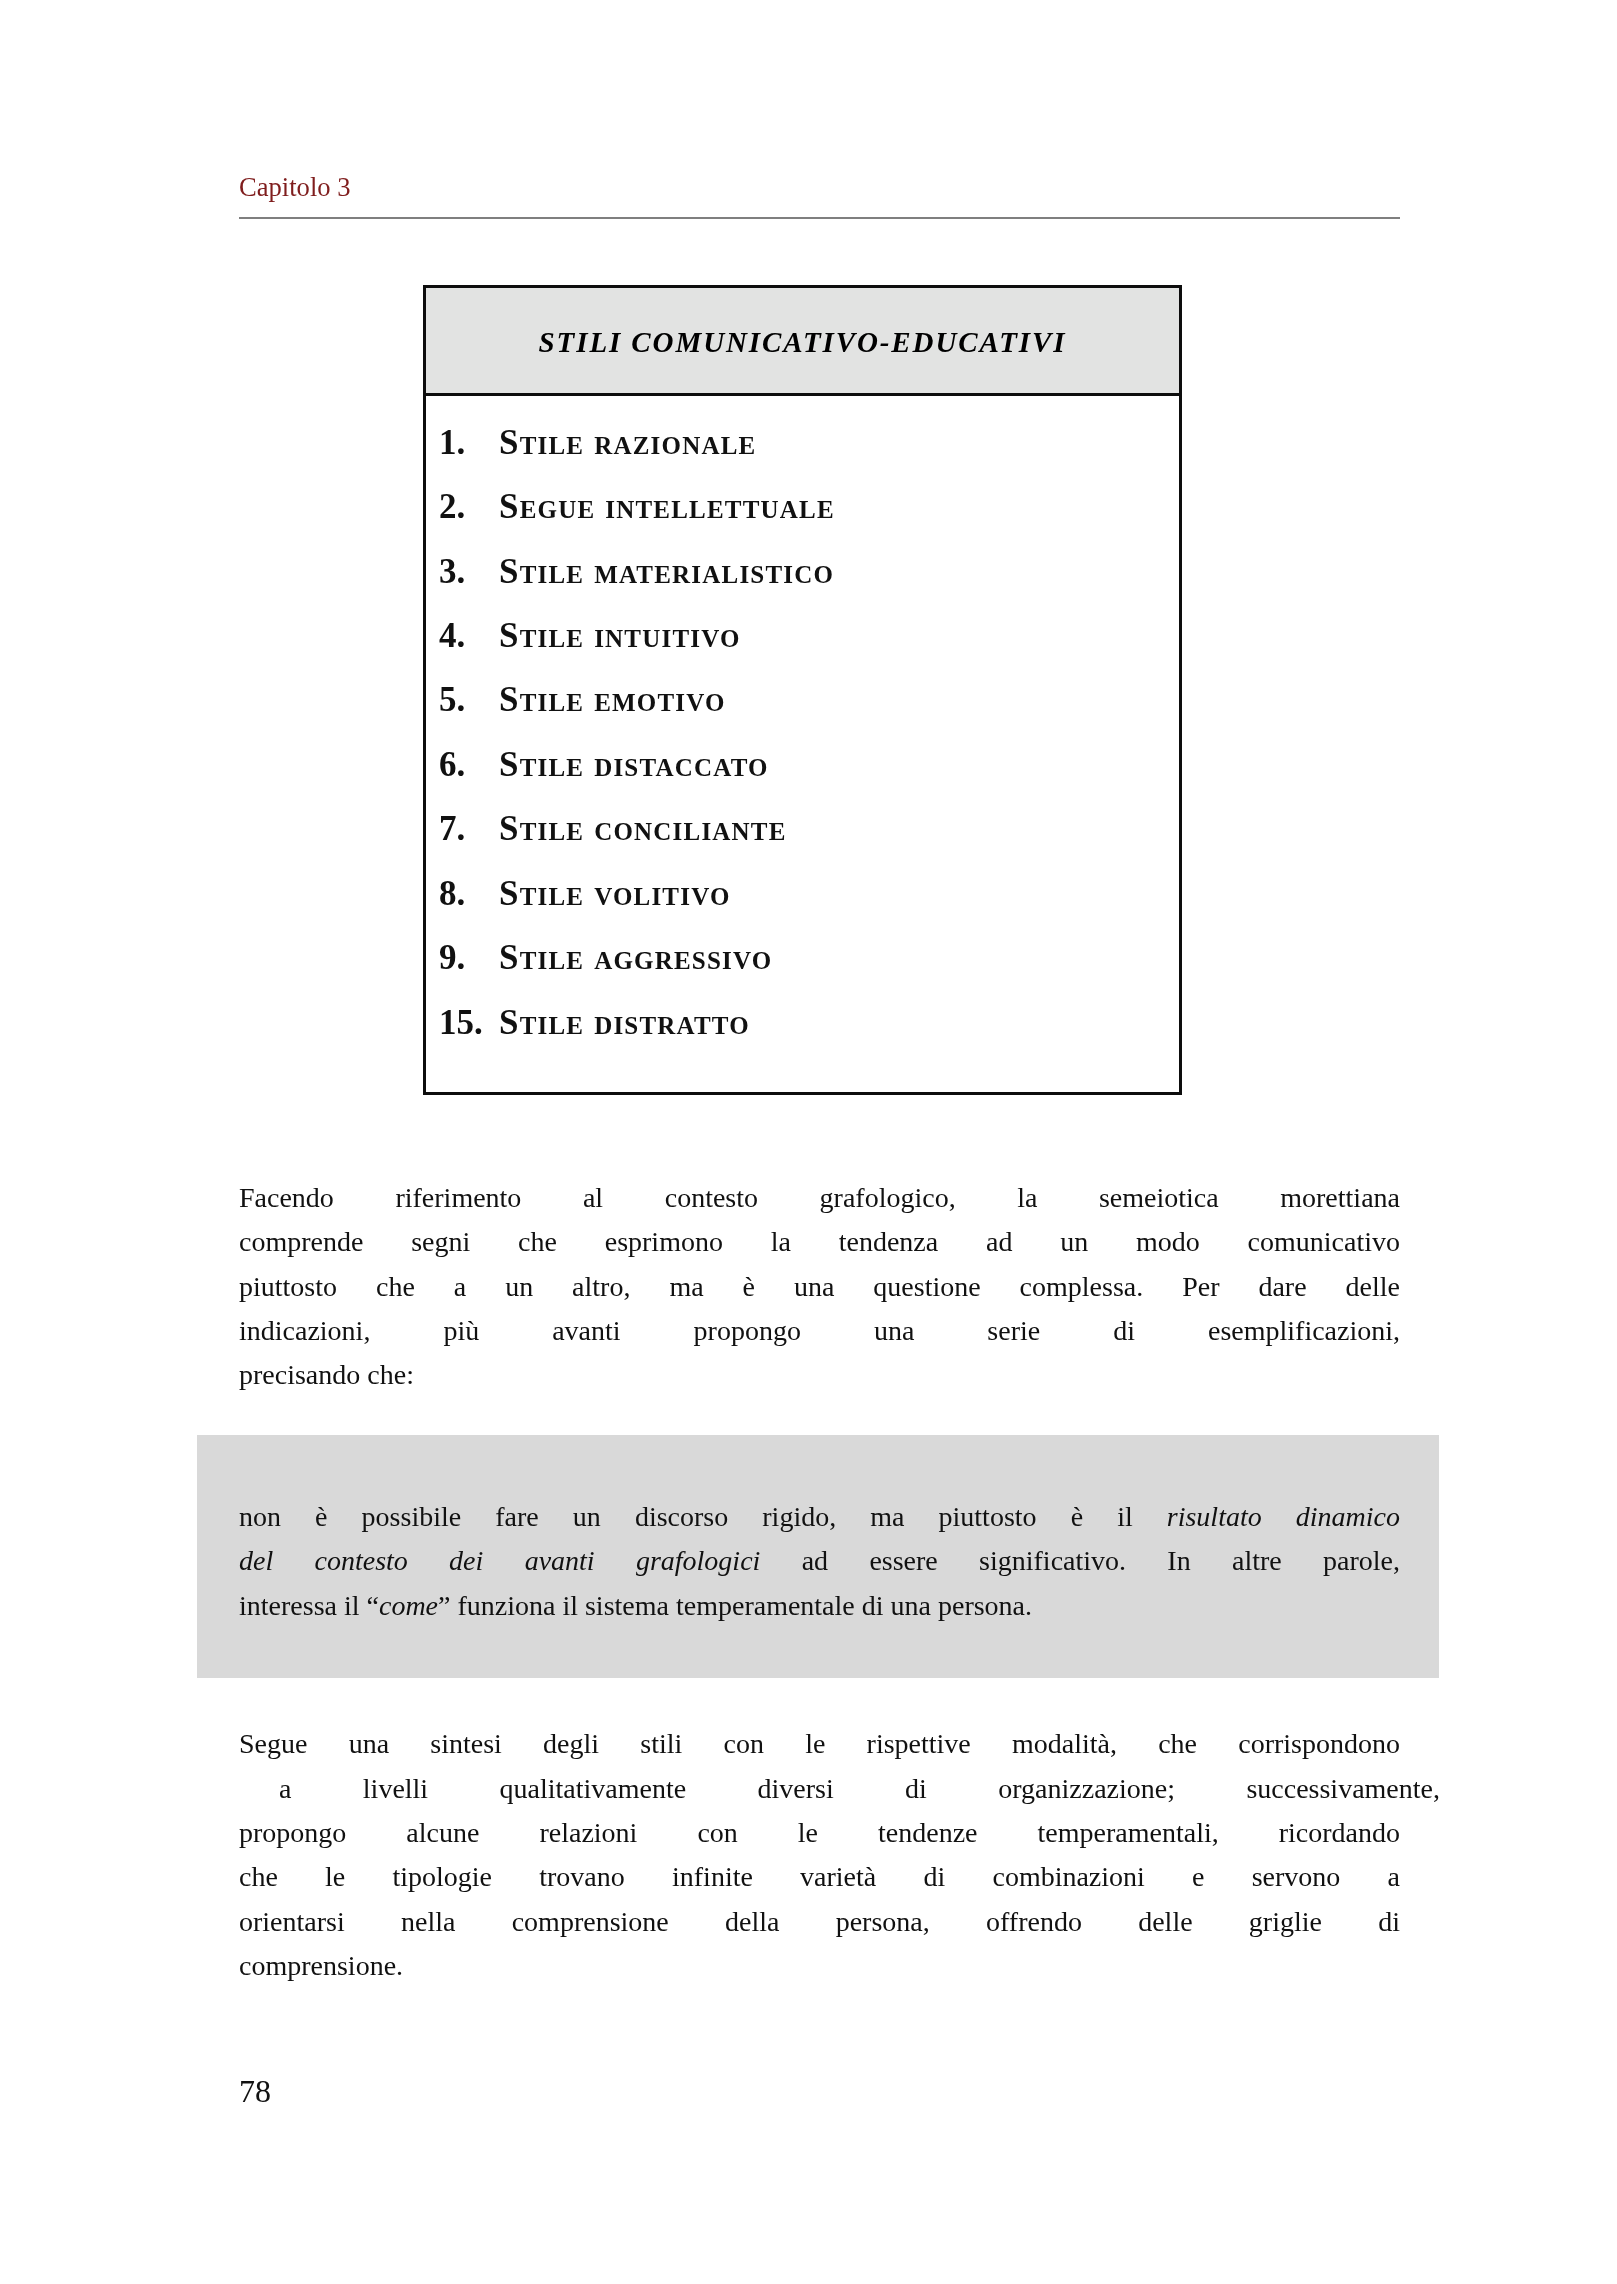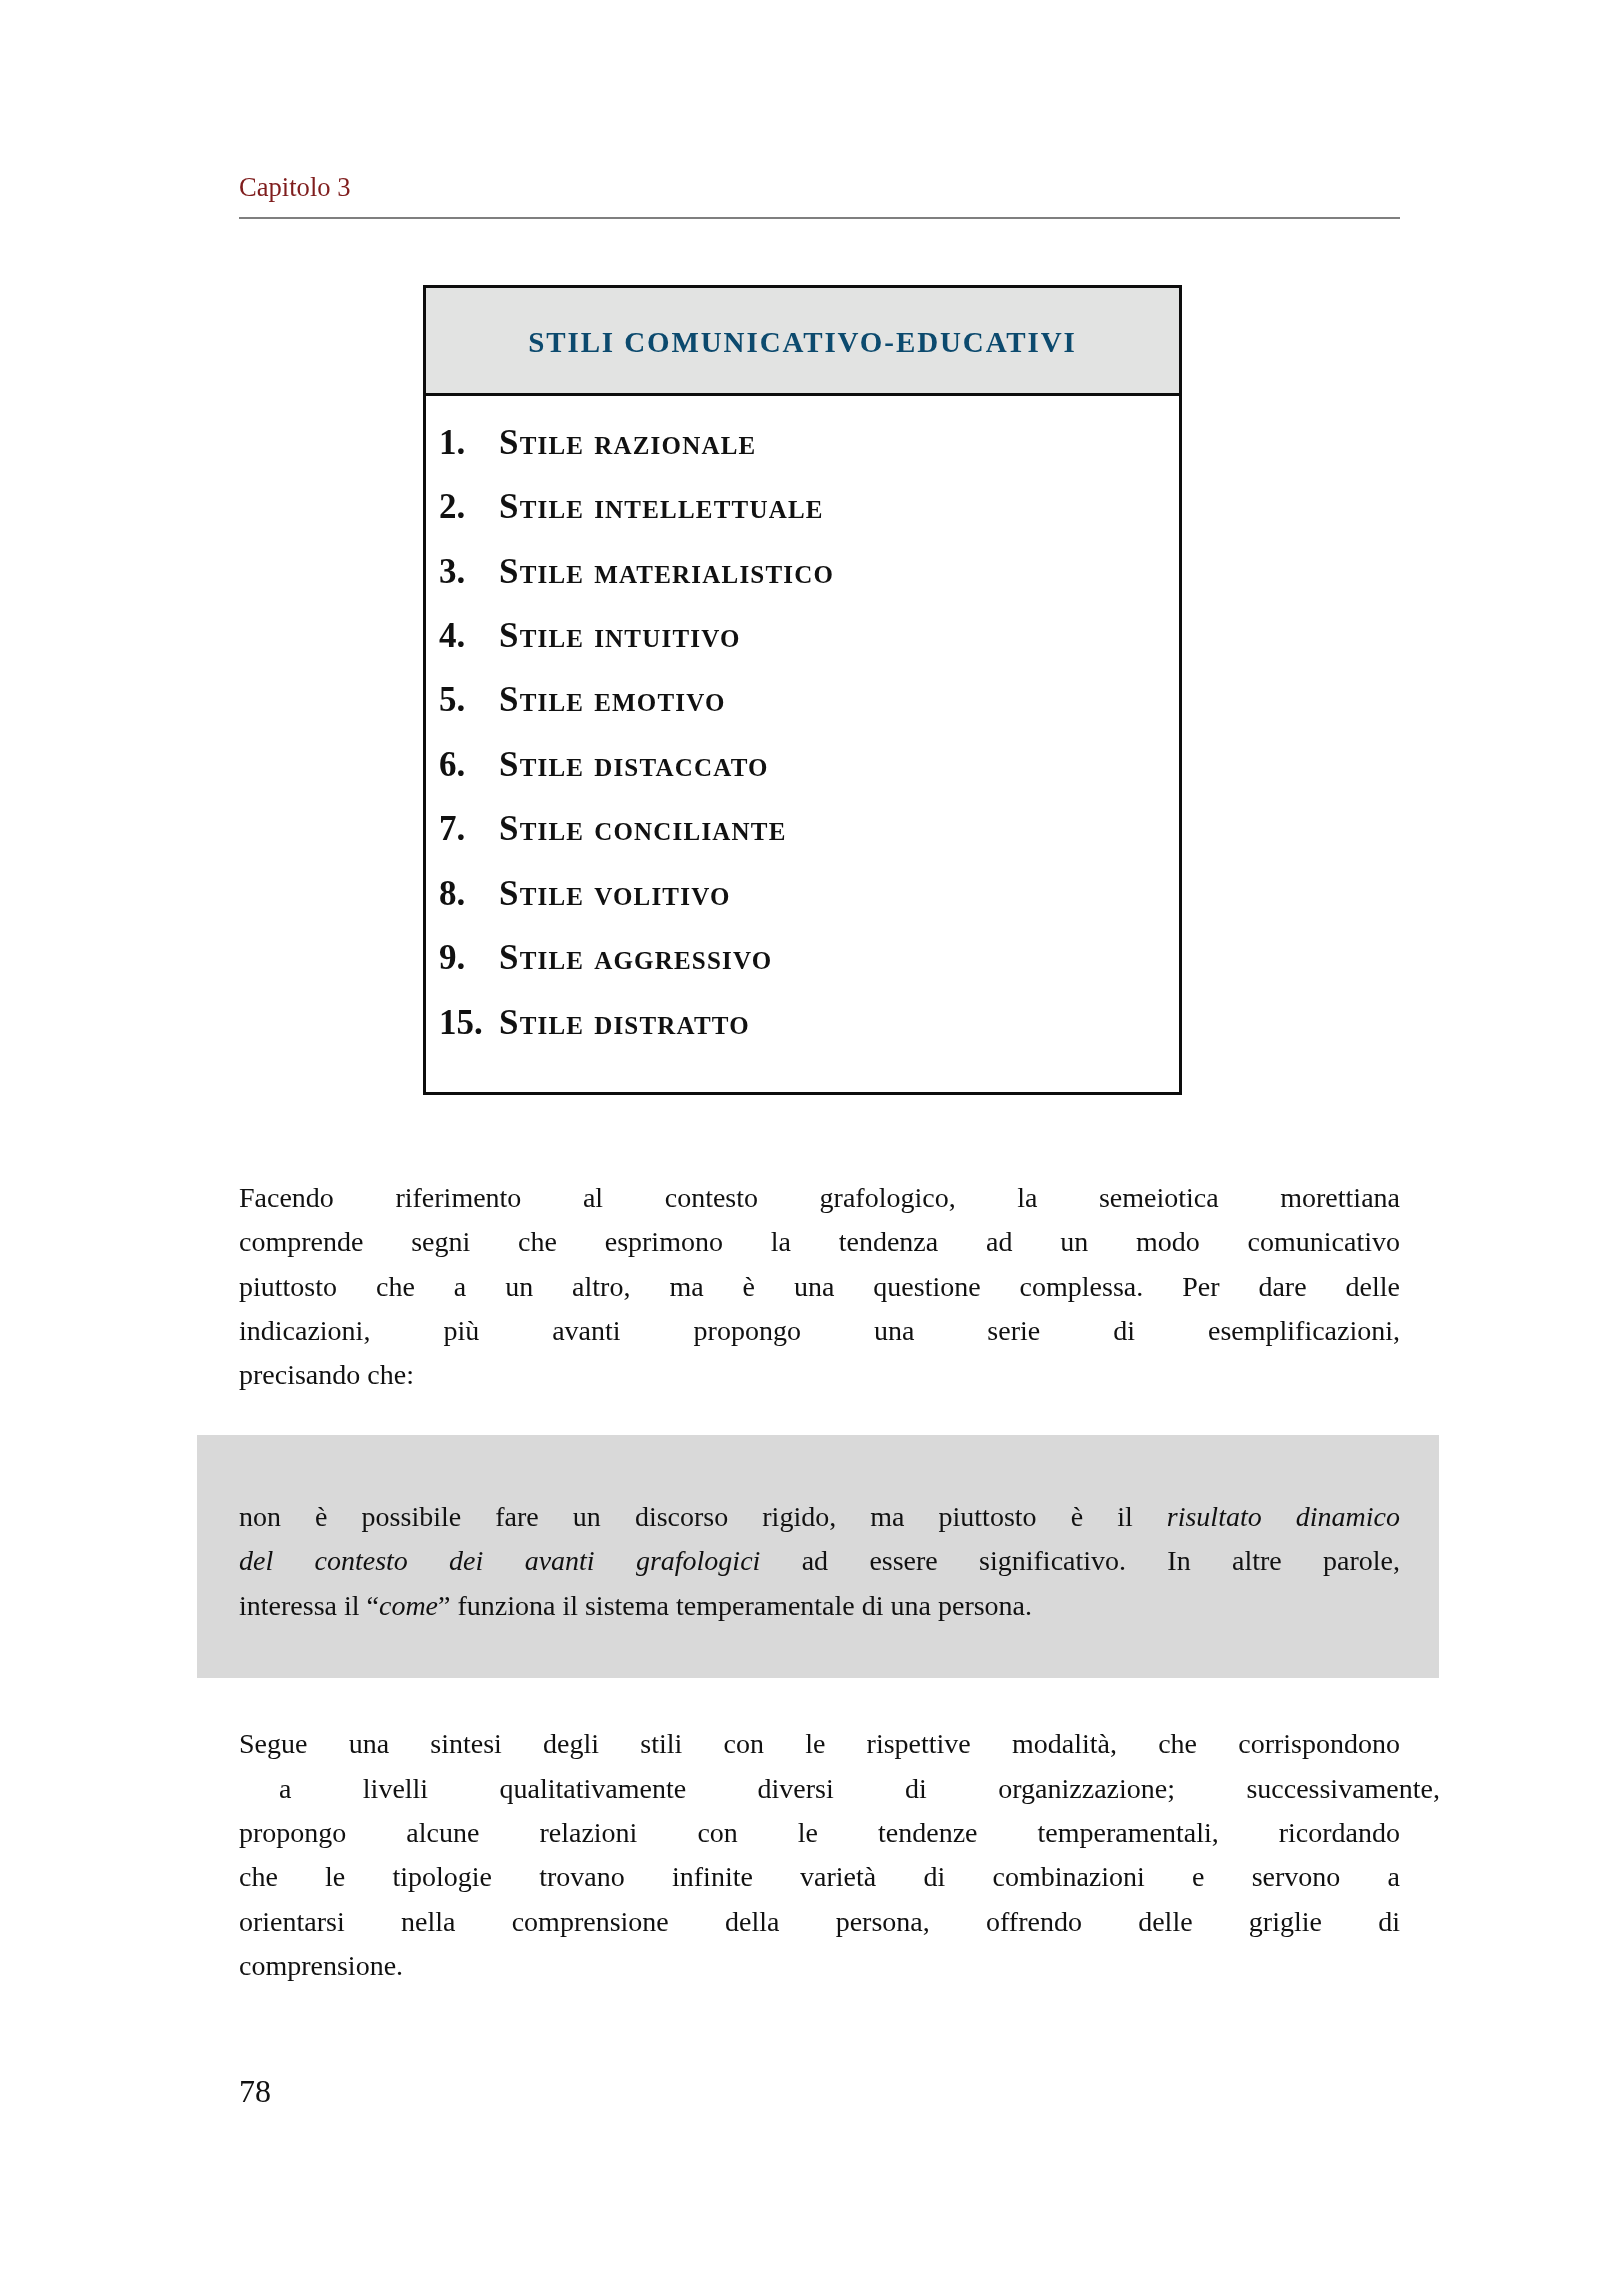--- a/index.html
+++ b/index.html
@@ -4,21 +4,21 @@
 <style>
   html, body { margin:0; padding:0; background:#ffffff; }
   body { width:1618px; height:2284px; position:relative; overflow:hidden;
          font-family:"Liberation Serif","DejaVu Serif",serif; color:#111; }
   .abs { position:absolute; }
   .running-head { left:239px; top:171px; font-size:26.6px; line-height:32px; color:#7f1d1d; white-space:nowrap; }
   .rule { left:239px; top:217px; width:1161px; height:1.6px; background:#7f7f7f; }
   .box { left:423px; top:285px; width:753px; height:804px; border:3.2px solid #0d0d0d; background:#fff; }
   .box-header { position:absolute; left:0; top:0; width:753px; height:105px; background:#e2e3e2; border-bottom:3.2px solid #0d0d0d;
                 display:flex; align-items:center; justify-content:center; }
-  .box-title { font-weight:bold; font-size:29px; letter-spacing:1.9px; text-transform:uppercase; color:#0c4a6e; white-space:nowrap; padding-top:4.8px; }
+  .box-title { font-weight:bold; font-size:29px; letter-spacing:1.9px; text-transform:uppercase; color:#000000; white-space:nowrap; padding-top:4.8px;font-style:italic; }
   .item { position:absolute; left:13px; height:48px; width:709px; white-space:nowrap; font-weight:bold; font-size:35px; line-height:48px; color:#111; }
   .item .num { display:inline-block; width:60px; }
   .item .lbl { font-variant:small-caps; letter-spacing:1.2px; }
   .para-line { position:absolute; left:239px; width:1161px; font-size:28px; line-height:44px; height:44px; white-space:nowrap;
                text-align:justify; text-align-last:justify; color:#111; }
   .para-line.last { text-align-last:left; }
   .callout { left:197px; top:1435px; width:1242px; height:243px; background:#d9d9d9; }
   .page-number { left:239px; top:2074px; font-size:32px; line-height:35px; color:#111; }
   i { font-style:italic; }
 </style>
@@ -26,21 +26,21 @@
 <body>
 
 <div class="abs running-head">Capitolo 3</div>
 <div class="abs rule" style="background: rgb(127, 127, 127);"></div>
 
 <div class="abs box">
   <div class="box-header" style="background: rgb(226, 227, 226);">
     <span class="box-title">Stili comunicativo-educativi</span>
   </div>
   <div class="item" style="top:131px"><span class="num">1.</span><span class="lbl">Stile razionale</span></div>
-  <div class="item" style="top:195px"><span class="num">2.</span><span class="lbl">Stile intellettuale</span></div>
+  <div class="item" style="top:195px"><span class="num">2.</span><span class="lbl">Segue intellettuale</span></div>
   <div class="item" style="top:260px"><span class="num">3.</span><span class="lbl">Stile materialistico</span></div>
   <div class="item" style="top:324px"><span class="num">4.</span><span class="lbl">Stile intuitivo</span></div>
   <div class="item" style="top:388px"><span class="num">5.</span><span class="lbl">Stile emotivo</span></div>
   <div class="item" style="top:453px"><span class="num">6.</span><span class="lbl">Stile distaccato</span></div>
   <div class="item" style="top:517px"><span class="num">7.</span><span class="lbl">Stile conciliante</span></div>
   <div class="item" style="top:582px"><span class="num">8.</span><span class="lbl">Stile volitivo</span></div>
   <div class="item" style="top:646px"><span class="num">9.</span><span class="lbl">Stile aggressivo</span></div>
   <div class="item" style="top:711px"><span class="num">15.</span><span class="lbl">Stile distratto</span></div>
 </div>
 

